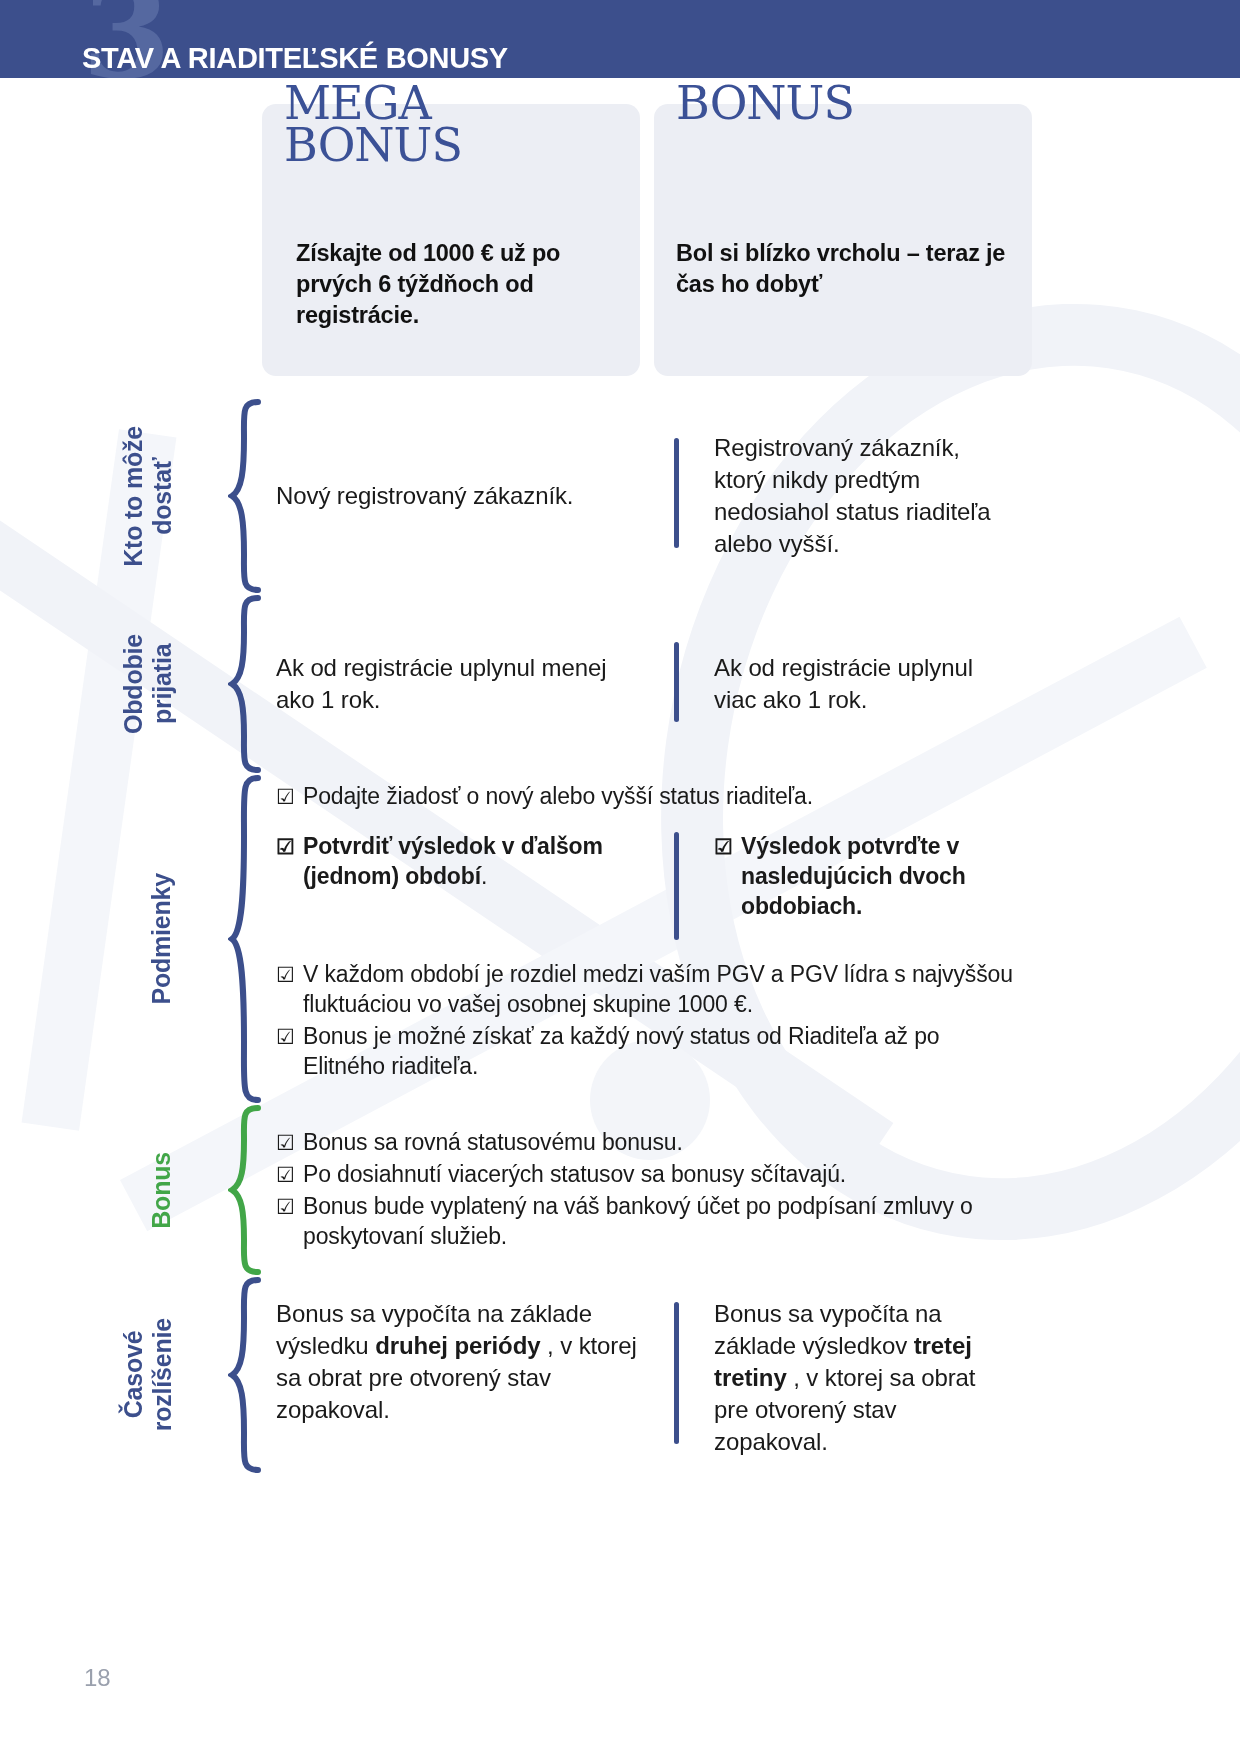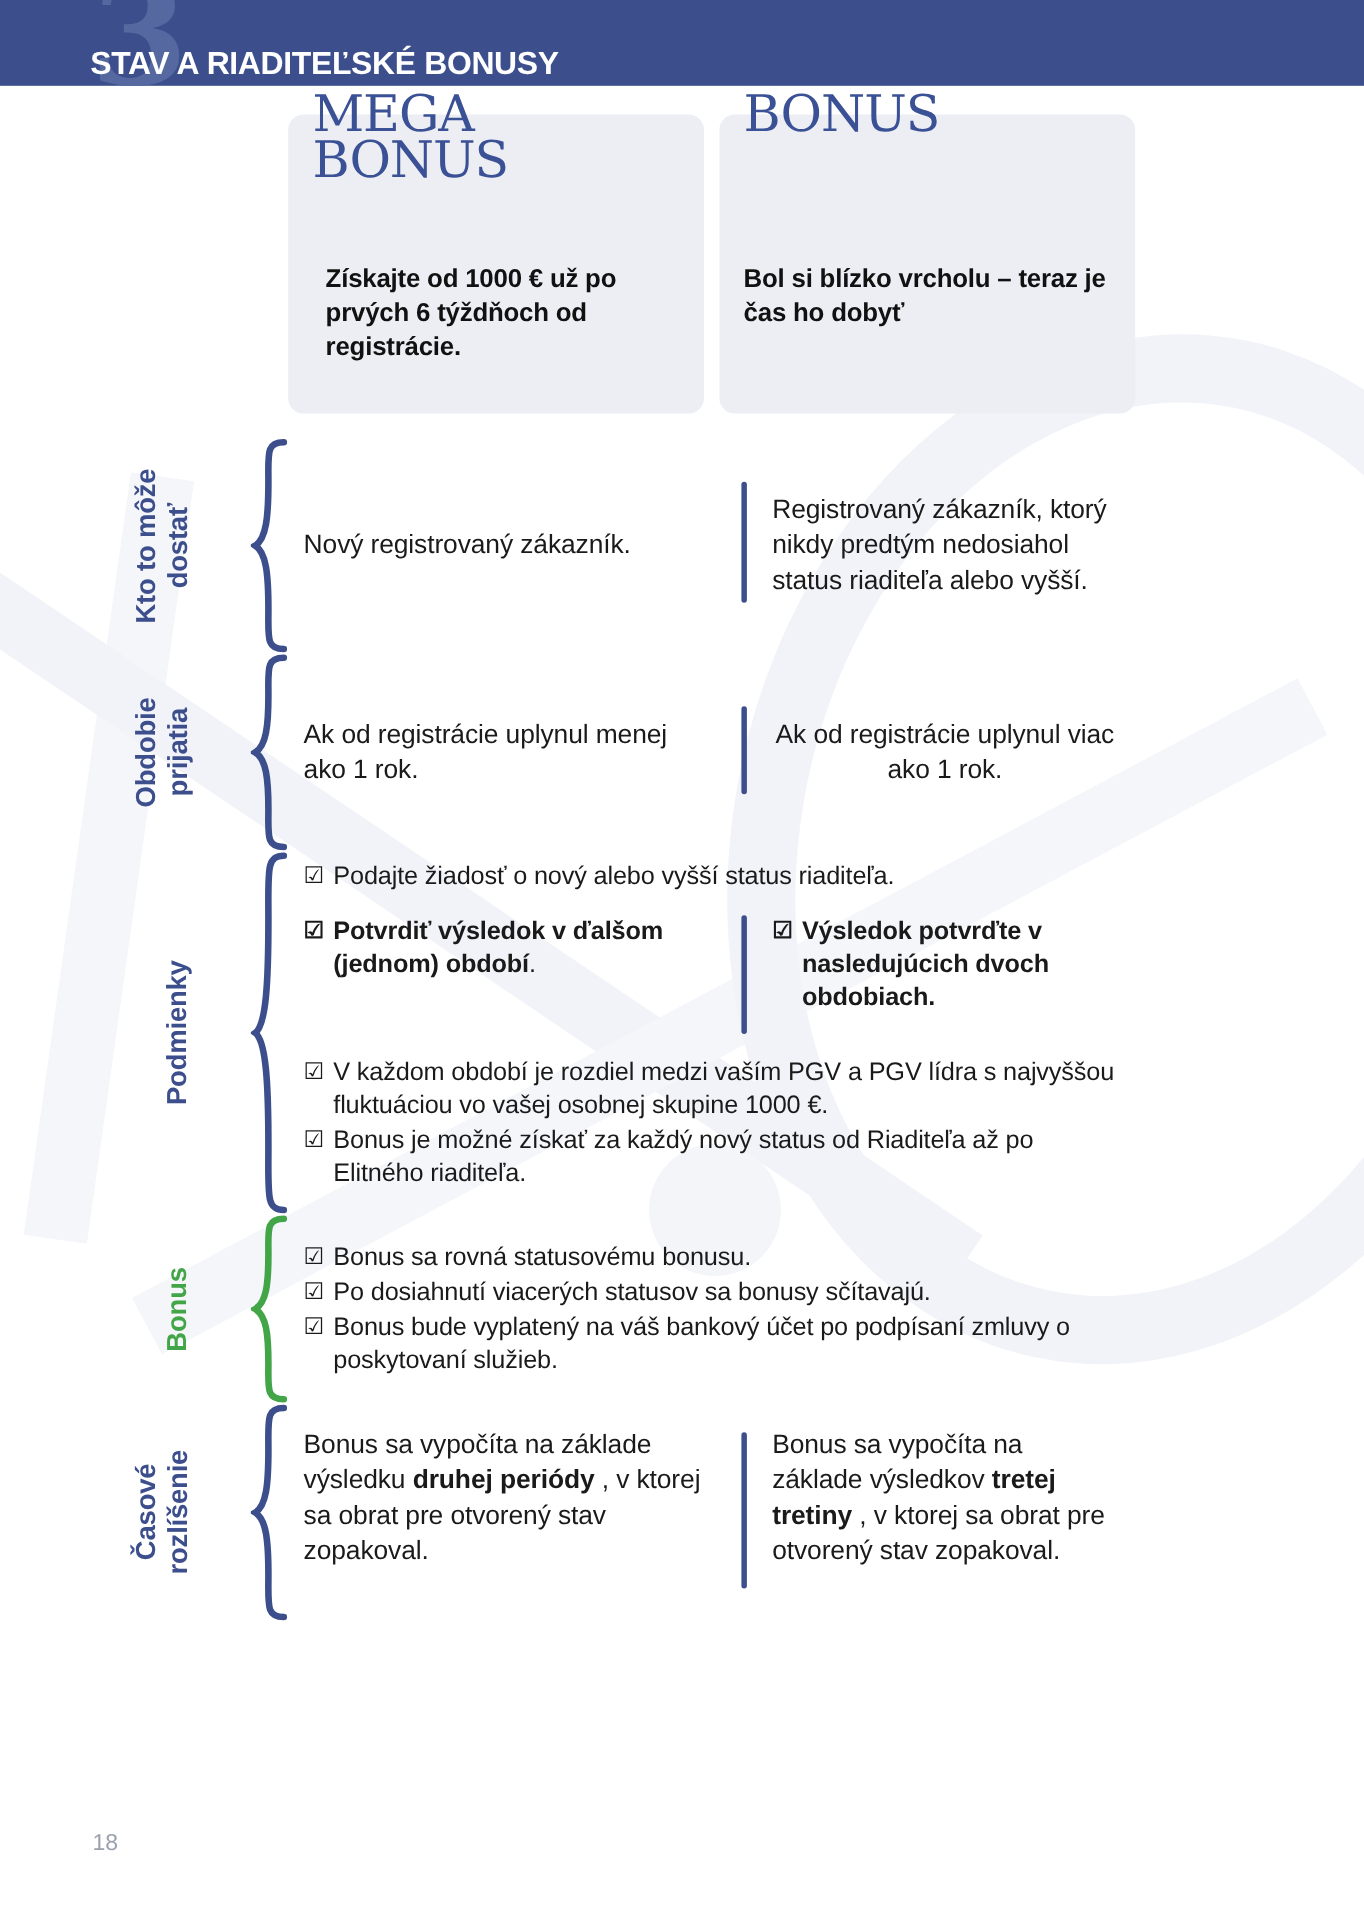--- a/index.html
+++ b/index.html
@@ -206,21 +206,21 @@
     width: 740px;
     height: 100%;
   }
   .col {
     position: absolute;
     top: 0;
     height: 100%;
     box-sizing: border-box;
   }
   .col.left  { left: 0;   width: 372px; }
-  .col.right { left: 398px; width: 342px; padding-left: 28px; }
+  .col.right { left: 398px; width: 342px; padding-left: 40px; }
   .col.full  { left: 0;   width: 740px; }
   .divider {
     position: absolute;
     left: 398px;
     width: 5px;
     background: #3c4f8c;
     border-radius: 3px;
   }
 
   .ctext {
@@ -251,21 +251,21 @@
     color: #1a1a1a;
   }
   .check-item.bold { font-weight: 700; }
   .check-item.bold .tail { font-weight: 400; }
 
   
   .page-number {
     position: absolute;
     left: 84px;
     top: 1664px;
-    font-size: 21px;
+    font-size: 24px;
     color: #9aa0ad;
     z-index: 2;
   }
 </style>
 </head>
 <body>
 
 <div class="page">
 
   <div class="watermark">
@@ -329,21 +329,21 @@
       <div class="brace">
         <svg viewBox="0 0 34 180" preserveAspectRatio="none" aria-hidden="true">
           <path d="M30 4 C14 4 16 14 16 38 C16 66 14 84 4 90 C14 96 16 114 16 142 C16 166 14 176 30 176" fill="none" stroke="#3c4f8c" stroke-width="6" stroke-linecap="round"></path>
         </svg>
       </div>
       <div class="row-body">
         <div class="divider" style="top:48px;height:80px;"></div>
         <div class="col left" style="display:flex;align-items:center;">
           <div class="ctext">Ak od registrácie uplynul menej ako 1 rok.</div>
         </div>
-        <div class="col right" style="display:flex;align-items:center;text-align:center;">
+        <div class="col right" style="display:flex;align-items:center;">
           <div class="ctext">Ak od registrácie uplynul viac ako 1 rok.</div>
         </div>
       </div>
     </div>
 
     <div class="row" style="height:330px;">
       <div class="row-label">
         <div class="vtext">Podmienky</div>
       </div>
       <div class="brace">

